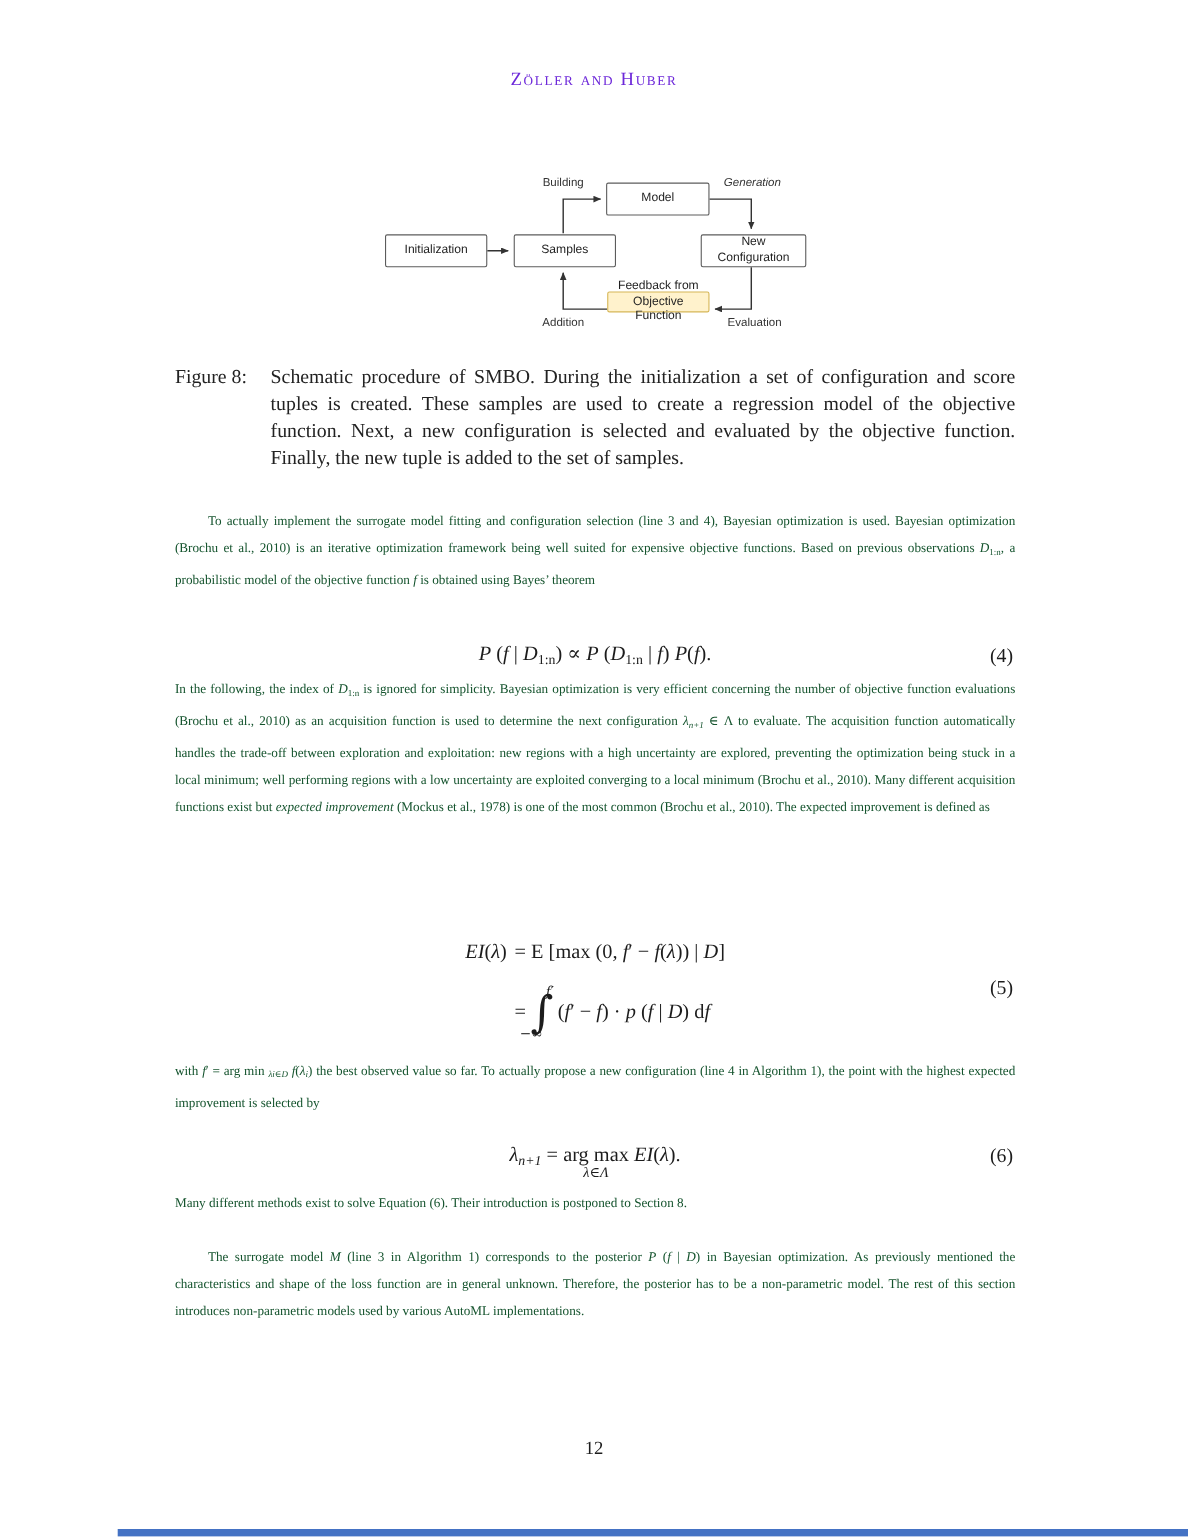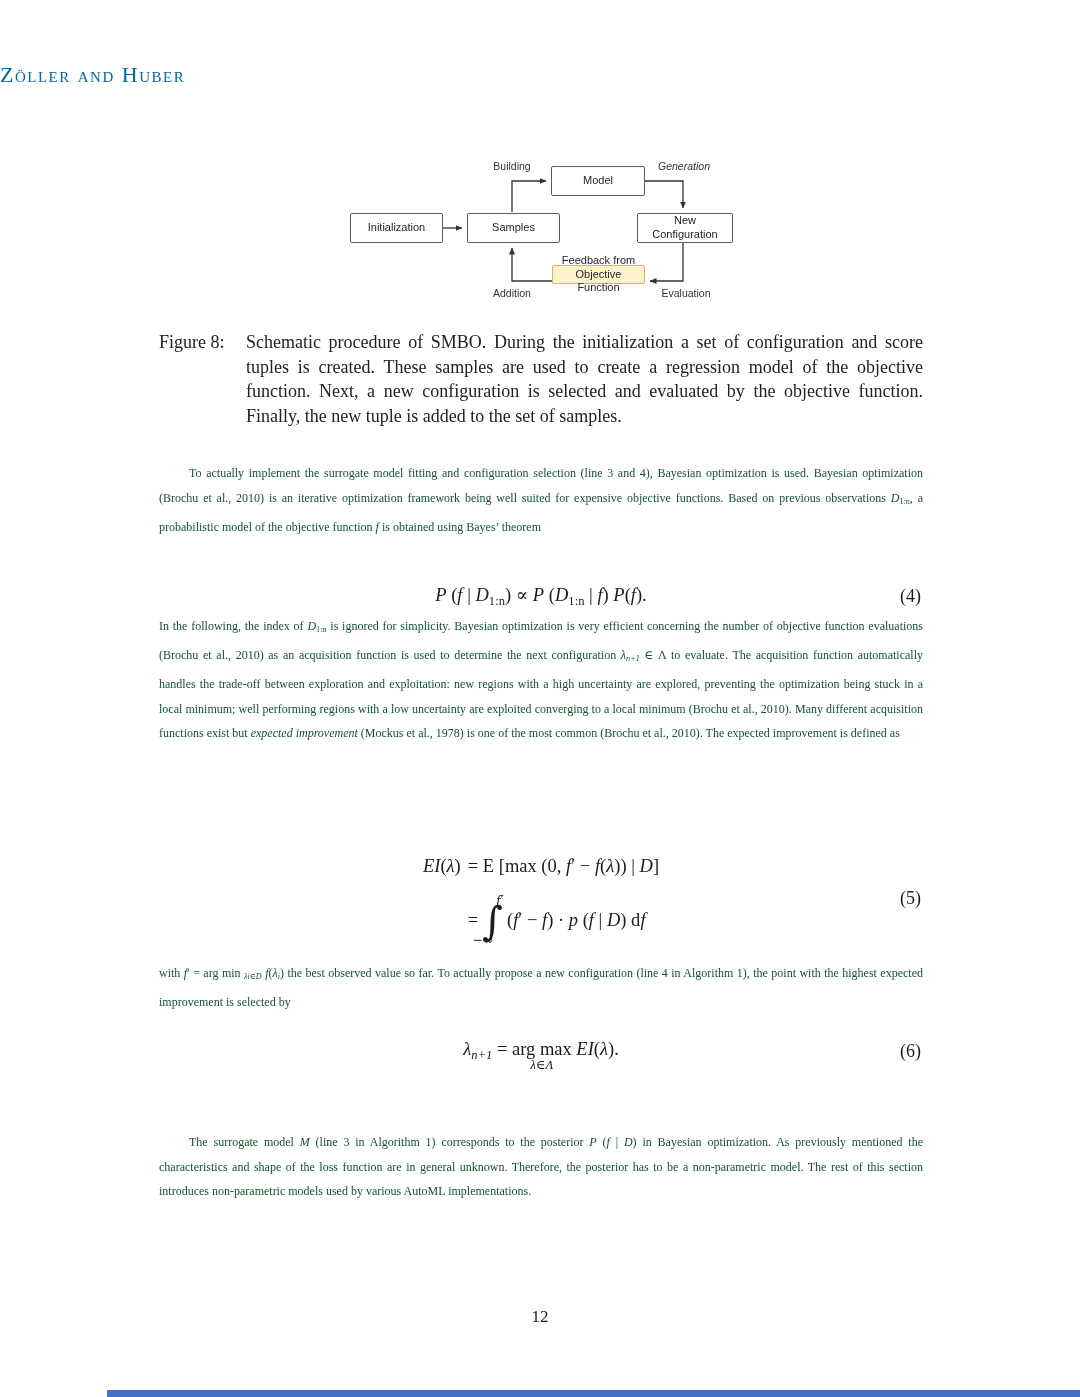--- a/index.html
+++ b/index.html
@@ -6,22 +6,22 @@
   html,body { background:#ffffff; }
   .page {
     position:relative; width:1080px; height:1397px; margin:0 auto;
     background:#ffffff; overflow:hidden;
     font-family:"Liberation Serif","DejaVu Serif",serif;
     color:#1c1c1c;
   }
   
   .running-head {
     position:absolute; top:62px; left:0; width:100%;
-    text-align:left; font-variant:small-caps; letter-spacing:1.5px;
-    font-size:22px; color:#0369a1;
+    text-align:center; font-variant:small-caps; letter-spacing:1.5px;
+    font-size:17px; color:#6d28d9;
   }
   
   .diagram { position:absolute; left:340px; top:156px; width:400px; height:155px;
     font-family:"Liberation Sans","DejaVu Sans",sans-serif; }
   .dnode {
     position:absolute; display:flex; align-items:center; justify-content:center;
     border:1px solid #5c5c5c; border-radius:2px; background:#ffffff;
     font-size:11px; color:#1f1f1f; text-align:center; line-height:1.25; padding:1px 3px;
   }
   .dnode.square { border-radius:2px; }
@@ -127,20 +127,21 @@
 
   <p class="para" style="top:961px;"><span class="seg-n">with </span><span class="seg-i">f</span><span class="seg-n">′ = arg min </span><span class="seg-subi">λi∈D</span><span class="seg-n"> </span><span class="seg-i">f</span><span class="seg-n">(</span><span class="seg-i">λ</span><span class="seg-subi">i</span><span class="seg-n">) the best observed value so far. To actually propose a new configuration (line 4 in Algorithm 1), the point with the highest expected improvement is selected by</span></p>
 
   <div class="eq-row" style="top:1036px; height:30px;">
     <span>
       <span><span class="seg-i">λ</span><span class="seg-subi">n+1</span><span class="seg-n"> = </span></span><span class="opstack"><span>arg max</span><span class="oplimit">λ∈Λ</span></span><span><span class="seg-n">  </span><span class="seg-i">EI</span><span class="seg-n">(</span><span class="seg-i">λ</span><span class="seg-n">).</span></span>
     </span>
     <span class="eq-number">(6)</span>
   </div>
 
+  <p class="para" style="top:1081px;"><span class="seg-n">Many different methods exist to solve Equation (6). Their introduction is postponed to Section 8.</span></p>
 
   <p class="para indent" style="top:1130px;"><span class="seg-n">The surrogate model </span><span class="seg-i">M</span><span class="seg-n"> (line 3 in Algorithm 1) corresponds to the posterior </span><span class="seg-i">P</span><span class="seg-n"> (</span><span class="seg-i">f</span><span class="seg-n"> | </span><span class="seg-i">D</span><span class="seg-n">) in Bayesian optimization. As previously mentioned the characteristics and shape of the loss function are in general unknown. Therefore, the posterior has to be a non-parametric model. The rest of this section introduces non-parametric models used by various AutoML implementations.</span></p>
 
   <div class="page-number">12</div>
 
   <div class="footer-bar" style="background-color: rgb(68, 114, 196);"></div>
 
 </div>
 
 </body></html>

